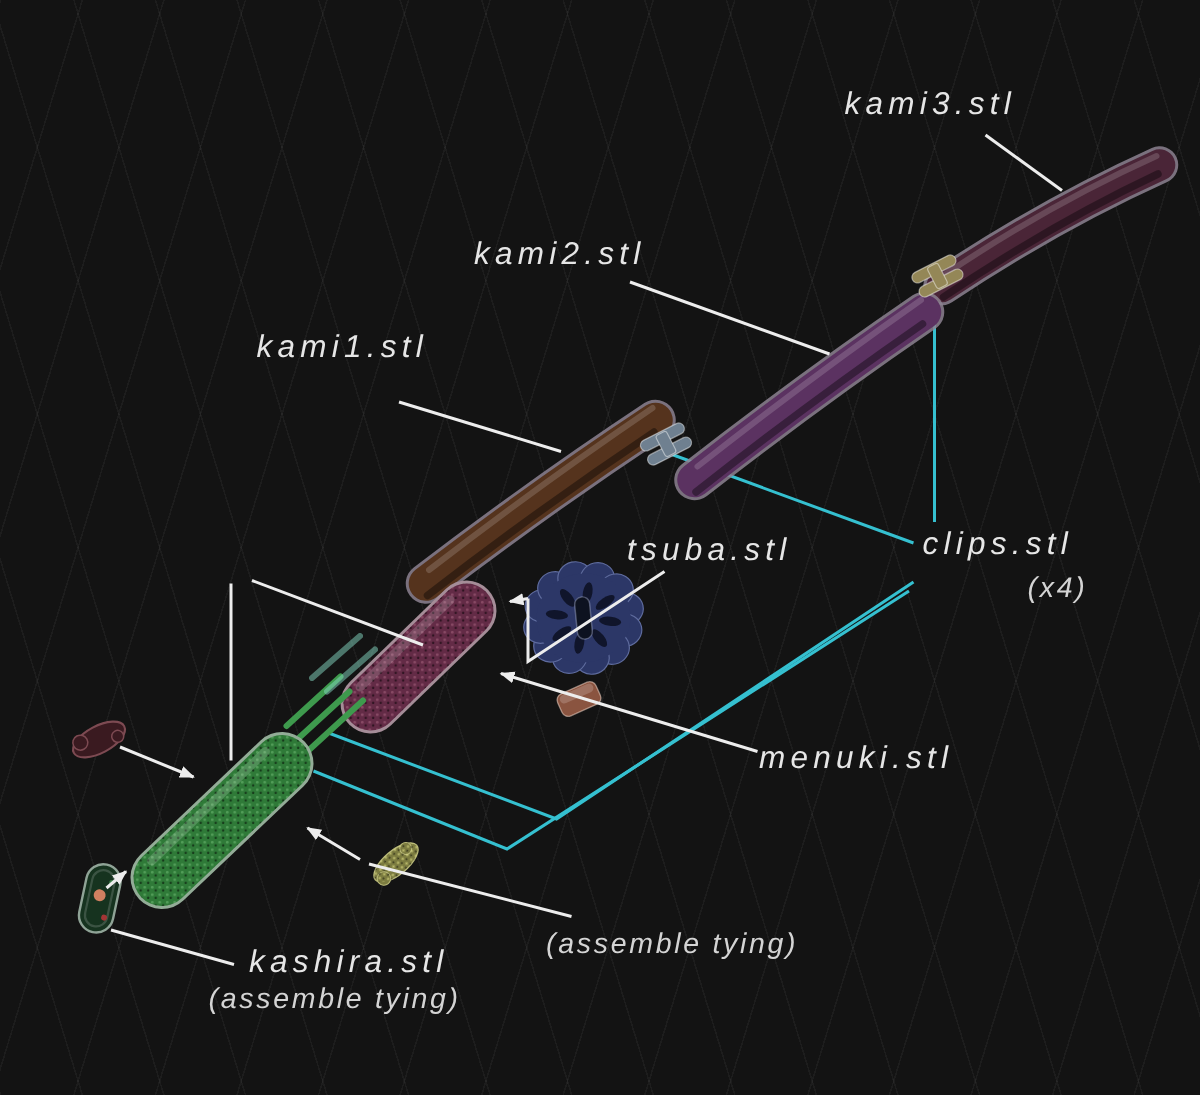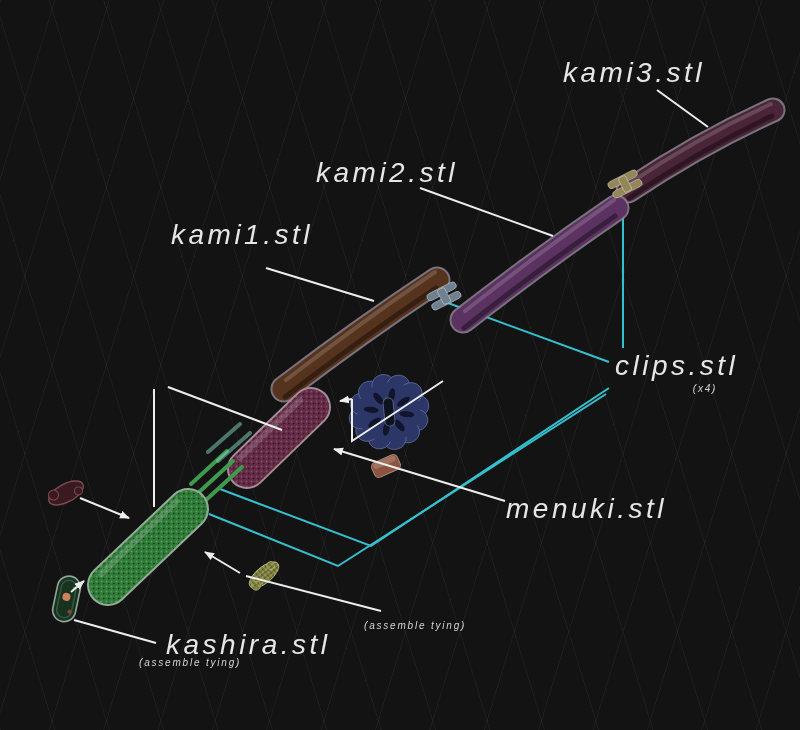--- a/index.html
+++ b/index.html
@@ -11,30 +11,30 @@
     background-image:
       repeating-linear-gradient(107deg, rgba(255,255,255,0.045) 0 1px, transparent 1px 52px),
       repeating-linear-gradient(73deg,  rgba(255,255,255,0.045) 0 1px, transparent 1px 52px);
     font-family:"Liberation Sans", sans-serif;
   }
   svg.scene{position:absolute;left:0;top:0;}
   .label{
     position:absolute;
     color:#e6e6e6;
     font-style:italic;
-    font-size:28px;
+    font-size:21px;
     letter-spacing:3.5px;
     white-space:nowrap;
     line-height:1.1;
   }
   .sublabel{
     position:absolute;
     color:#d4d4d4;
     font-style:italic;
-    font-size:10px;
+    font-size:19px;
     letter-spacing:1.8px;
     white-space:nowrap;
     line-height:1.1;
   }
   .blade-outline{fill:none;stroke:#8d8292;stroke-linecap:round;opacity:.85;}
   .blade-body{fill:none;stroke-linecap:round;}
   .blade-hi{fill:none;stroke:rgba(255,255,255,0.16);stroke-linecap:round;}
   .blade-sh{fill:none;stroke:rgba(0,0,0,0.38);stroke-linecap:round;}
   .handle-outline{fill:none;stroke:#a58d98;stroke-linecap:round;}
   .handle-outline.g{stroke:#93ac97;}
@@ -196,20 +196,21 @@
       <path class="leader" d="M240,573 L205,552" marker-end="url(#arw)"></path>
       <path class="leader" d="M156,643 L74,620"></path>
       <path class="leader" d="M71,592 L84,581" marker-end="url(#arw)"></path>
       <path class="leader" d="M80,498 L129,518" marker-end="url(#arw)"></path>
     </g>
   </svg>
 
   <div class="label" style="left:563px;top:58px;">kami3.stl</div>
   <div class="label" style="left:316px;top:158px;">kami2.stl</div>
   <div class="label" style="left:171px;top:220px;">kami1.stl</div>
+  <div class="label" style="left:418px;top:355px;">tsuba.stl</div>
 
   <div class="label" style="left:615px;top:351px;">clips.stl</div>
   <div class="sublabel" style="left:655px;top:383px;width:100px;text-align:center;">(x4)</div>
 
   <div class="label" style="left:506px;top:494px;">menuki.stl</div>
 
   <div class="sublabel" style="left:364px;top:620px;">(assemble tying)</div>
 
   <div class="label" style="left:154px;top:630px;margin-left:12px;">kashira.stl</div>
   <div class="sublabel" style="left:139px;top:657px;">(assemble tying)</div>

